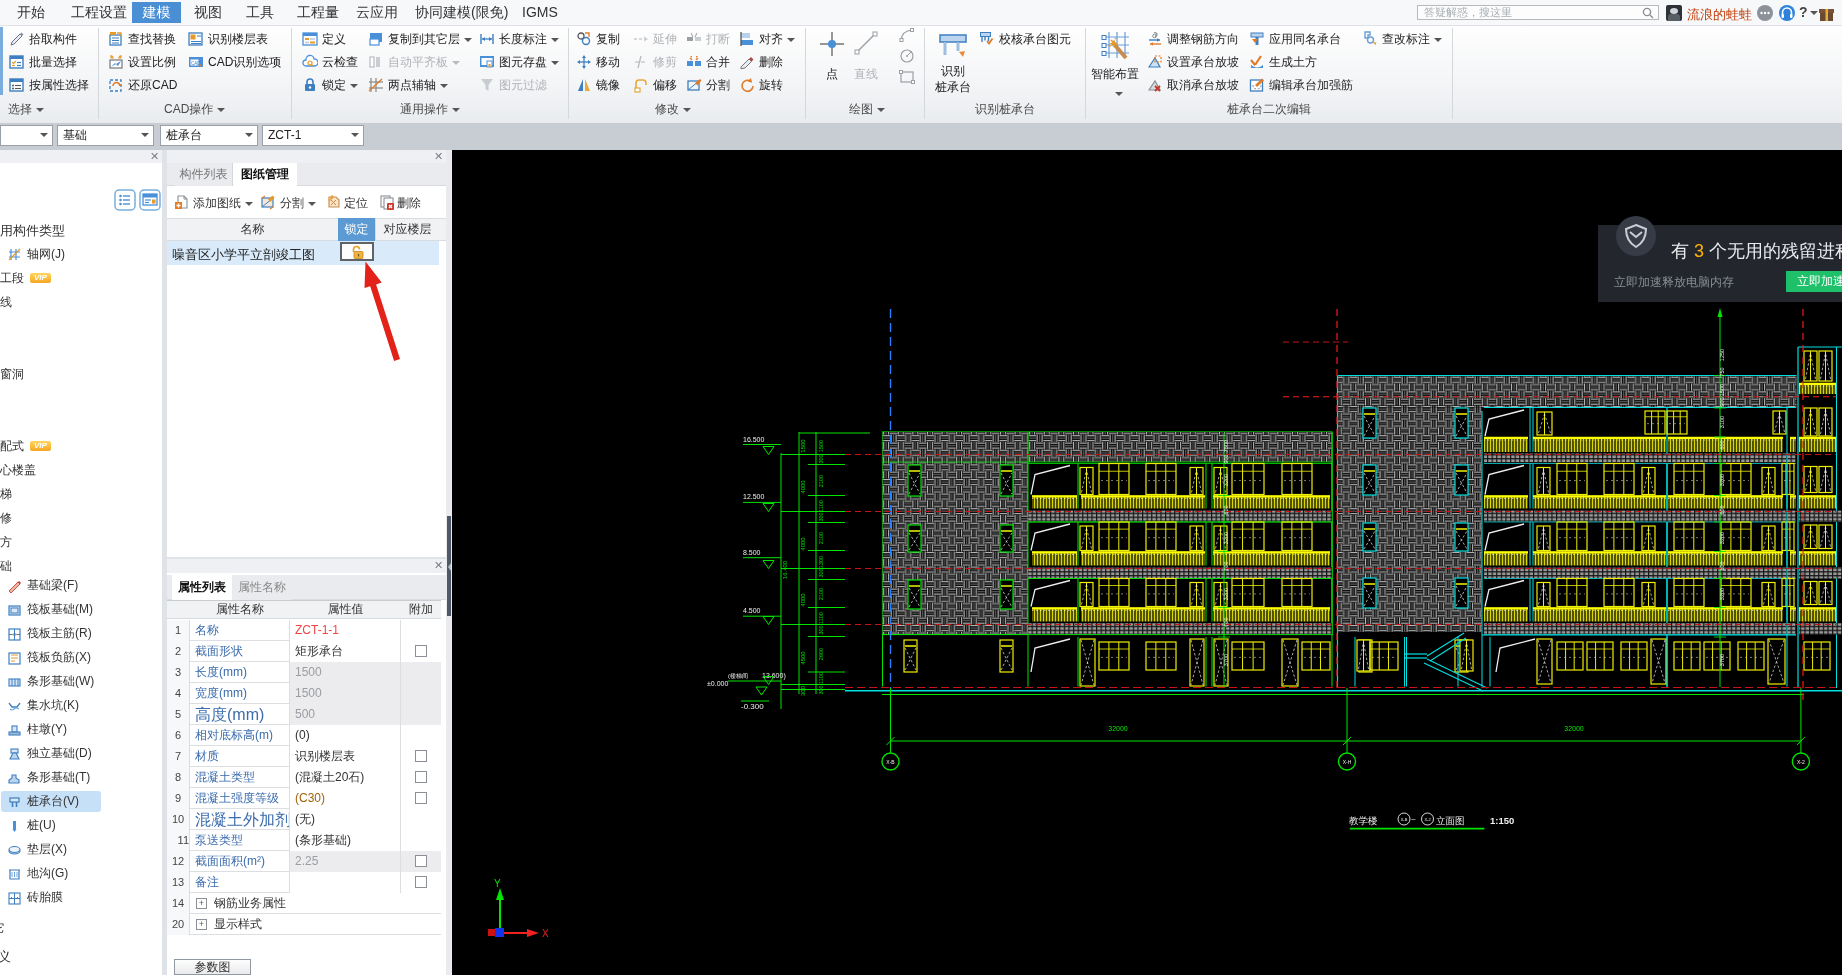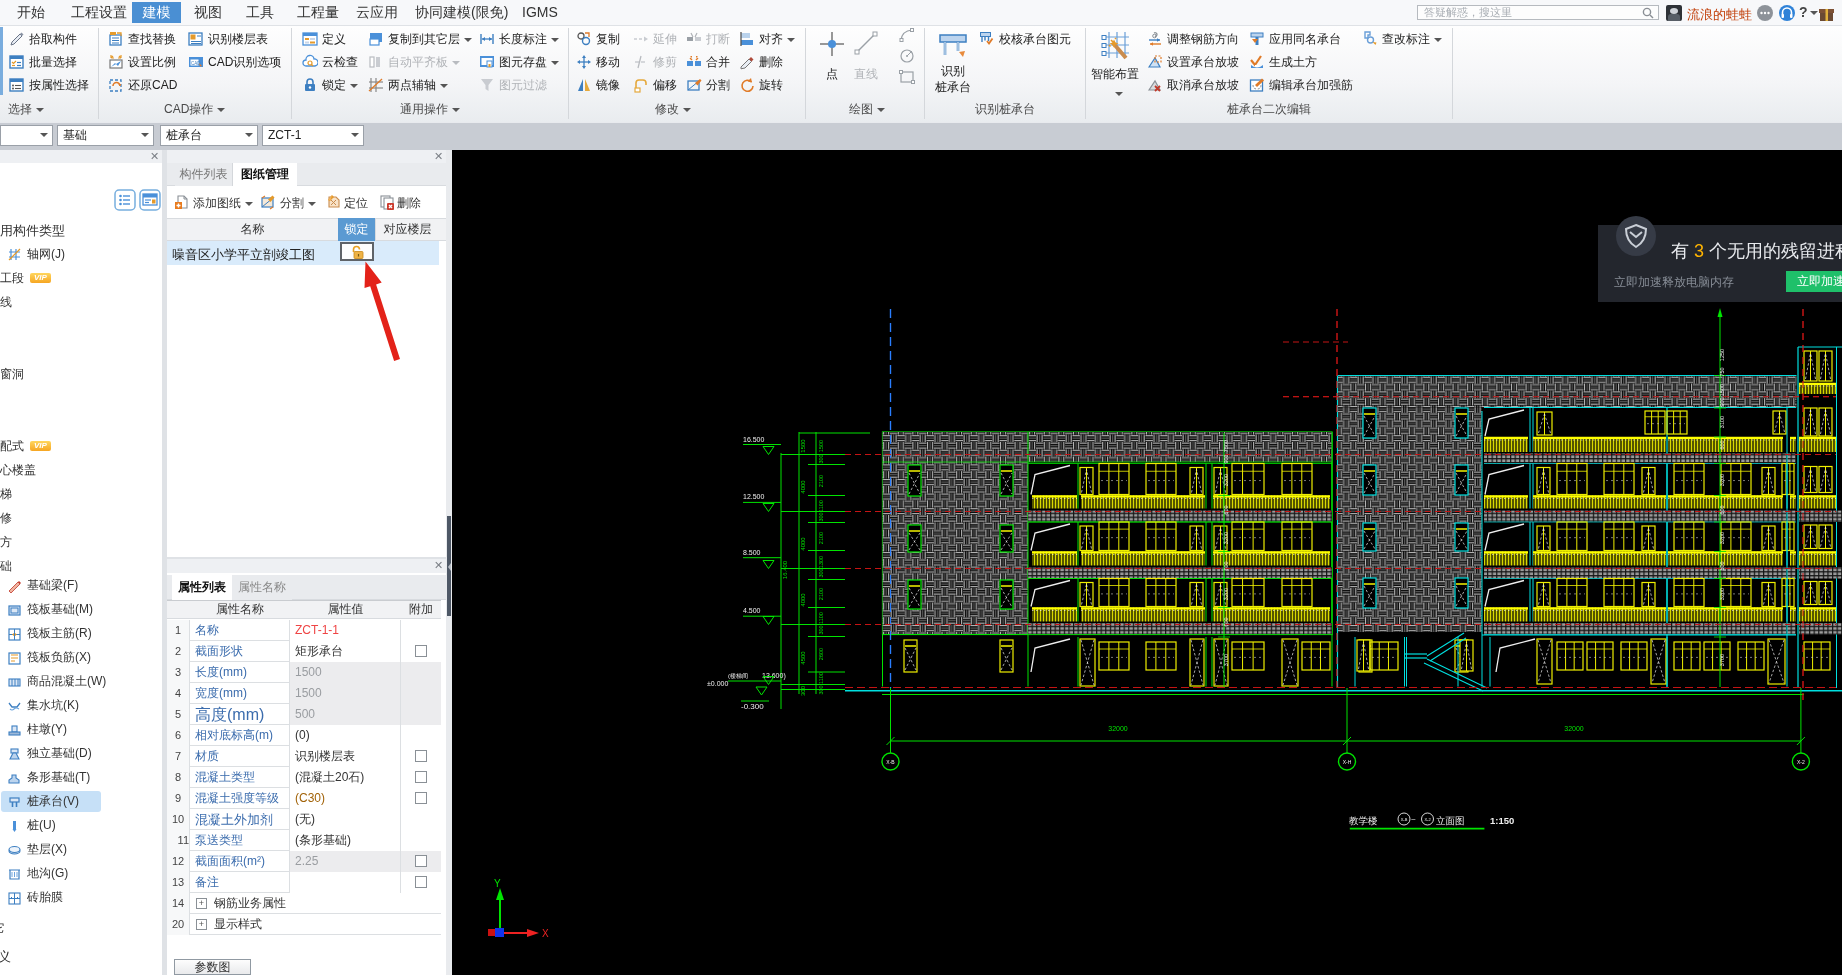--- a/index.html
+++ b/index.html
@@ -427,21 +427,21 @@
 <div class="titem" style="left:27px;top:625px">筏板主筋(R)</div>
 <div class="abs" style="left:8px;top:651px;width:13px;height:13px"><svg width="13" height="13" viewBox="0 0 13 13">
         <rect x="1" y="1" width="11" height="11" fill="#fff" stroke="#3d7fc1" stroke-width="1.2"></rect>
         <path d="M3 3 h7 M3 6 h7 M3 9 h4" stroke="#e59a2a" stroke-width="1.1"></path>
       </svg></div>
 <div class="titem" style="left:27px;top:649px">筏板负筋(X)</div>
 <div class="abs" style="left:8px;top:675px;width:13px;height:13px"><svg width="13" height="13" viewBox="0 0 13 13">
         <rect x="1" y="3" width="11" height="7" fill="#dbe7f5" stroke="#3d7fc1" stroke-width="1.1"></rect>
         <path d="M4 3 v7 M7 3 v7 M10 3 v7" stroke="#3d7fc1"></path>
       </svg></div>
-<div class="titem" style="left:27px;top:673px">商品混凝土(W)</div>
+<div class="titem" style="left:27px;top:673px">条形基础(W)</div>
 <div class="abs" style="left:8px;top:699px;width:13px;height:13px"><svg width="13" height="13" viewBox="0 0 13 13">
         <path d="M1 3 l3 4 h5 l3-4" fill="none" stroke="#3d7fc1" stroke-width="1.3"></path>
         <path d="M2 9 q2 2 4 0 q2-2 5 0" fill="none" stroke="#6aa3dd" stroke-width="1.1"></path>
       </svg></div>
 <div class="titem" style="left:27px;top:697px">集水坑(K)</div>
 <div class="abs" style="left:8px;top:723px;width:13px;height:13px"><svg width="13" height="13" viewBox="0 0 13 13">
         <rect x="4" y="2" width="5" height="6" fill="#dbe7f5" stroke="#3d7fc1" stroke-width="1.1"></rect>
         <rect x="1" y="8" width="11" height="3" fill="#9db8d8" stroke="#3d7fc1" stroke-width="1.1"></rect>
       </svg></div>
 <div class="titem" style="left:27px;top:721px">柱墩(Y)</div>
@@ -584,21 +584,21 @@
 <div class="abs" style="left:401px;top:766.5px;width:40px;height:21px;background:#fff"></div>
 <div class="cb" style="left:415px;top:770.5px"></div>
 <div class="abs" style="left:167px;top:787.5px;width:274px;height:21px;border-bottom:1px solid #dcdfe2"></div>
 <div class="abs" style="left:167px;top:787.5px;width:23px;height:21px;background:#f7f8f9;border-right:1px solid #dcdfe2;font-size:11px;color:#444;text-align:center;line-height:21px">9</div>
 <div class="abs" style="left:190px;top:787.5px;width:100px;height:21px;border-right:1px solid #dcdfe2;font-size:12px;color:#3b6cad;line-height:21px;padding-left:5px;white-space:nowrap;overflow:hidden">混凝土强度等级</div>
 <div class="abs" style="left:290px;top:787.5px;width:111px;height:21px;background:#fff;border-right:1px solid #dcdfe2;font-size:12px;color:#a16207;line-height:21px;padding-left:5px;white-space:nowrap;overflow:hidden">(C30)</div>
 <div class="abs" style="left:401px;top:787.5px;width:40px;height:21px;background:#fff"></div>
 <div class="cb" style="left:415px;top:791.5px"></div>
 <div class="abs" style="left:167px;top:808.5px;width:274px;height:21px;border-bottom:1px solid #dcdfe2"></div>
 <div class="abs" style="left:167px;top:808.5px;width:23px;height:21px;background:#f7f8f9;border-right:1px solid #dcdfe2;font-size:11px;color:#444;text-align:center;line-height:21px">10</div>
-<div class="abs" style="left:190px;top:808.5px;width:100px;height:24px;border-right:1px solid #dcdfe2;font-size:13px;color:#3b6cad;line-height:21px;padding-left:5px;white-space:nowrap;overflow:hidden">混凝土外加剂</div>
+<div class="abs" style="left:190px;top:808.5px;width:100px;height:24px;border-right:1px solid #dcdfe2;font-size:16px;color:#3b6cad;line-height:21px;padding-left:5px;white-space:nowrap;overflow:hidden">混凝土外加剂</div>
 <div class="abs" style="left:290px;top:808.5px;width:111px;height:21px;background:#fff;border-right:1px solid #dcdfe2;font-size:12px;color:#333;line-height:21px;padding-left:5px;white-space:nowrap;overflow:hidden">(无)</div>
 <div class="abs" style="left:401px;top:808.5px;width:40px;height:21px;background:#fff"></div>
 <div class="abs" style="left:167px;top:829.5px;width:274px;height:21px;border-bottom:1px solid #dcdfe2"></div>
 <div class="abs" style="left:167px;top:829.5px;width:23px;height:21px;background:#f7f8f9;border-right:1px solid #dcdfe2;font-size:11px;color:#444;text-align:right;line-height:21px">11</div>
 <div class="abs" style="left:190px;top:829.5px;width:100px;height:21px;border-right:1px solid #dcdfe2;font-size:12px;color:#3b6cad;line-height:21px;padding-left:5px;white-space:nowrap;overflow:hidden">泵送类型</div>
 <div class="abs" style="left:290px;top:829.5px;width:111px;height:21px;background:#fff;border-right:1px solid #dcdfe2;font-size:12px;color:#333;line-height:21px;padding-left:5px;white-space:nowrap;overflow:hidden">(条形基础)</div>
 <div class="abs" style="left:401px;top:829.5px;width:40px;height:21px;background:#fff"></div>
 <div class="abs" style="left:167px;top:850.5px;width:274px;height:21px;border-bottom:1px solid #dcdfe2"></div>
 <div class="abs" style="left:167px;top:850.5px;width:23px;height:21px;background:#f7f8f9;border-right:1px solid #dcdfe2;font-size:11px;color:#444;text-align:center;line-height:21px">12</div>
 <div class="abs" style="left:190px;top:850.5px;width:100px;height:21px;border-right:1px solid #dcdfe2;font-size:12px;color:#3b6cad;line-height:21px;padding-left:5px;white-space:nowrap;overflow:hidden">截面面积(m²)</div>

